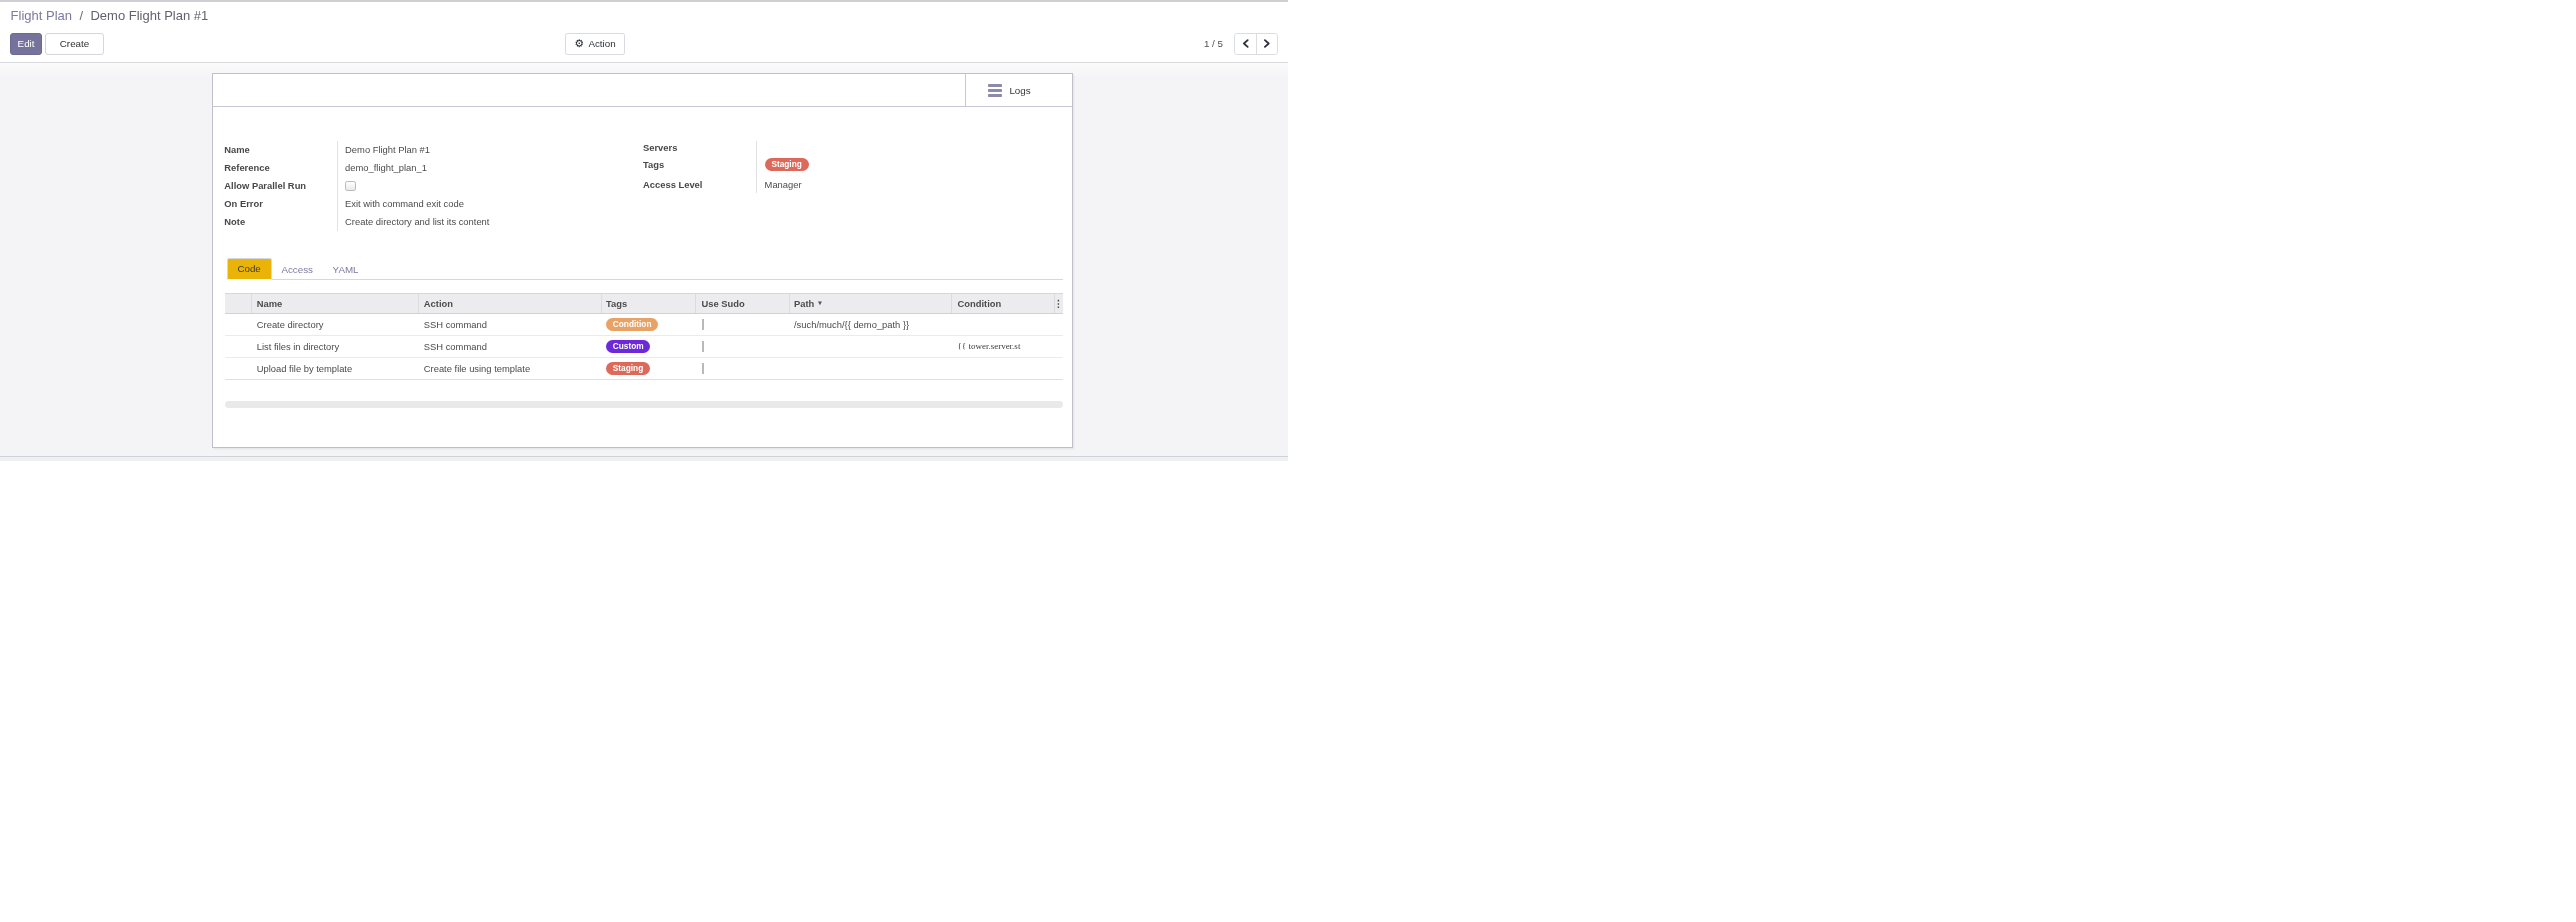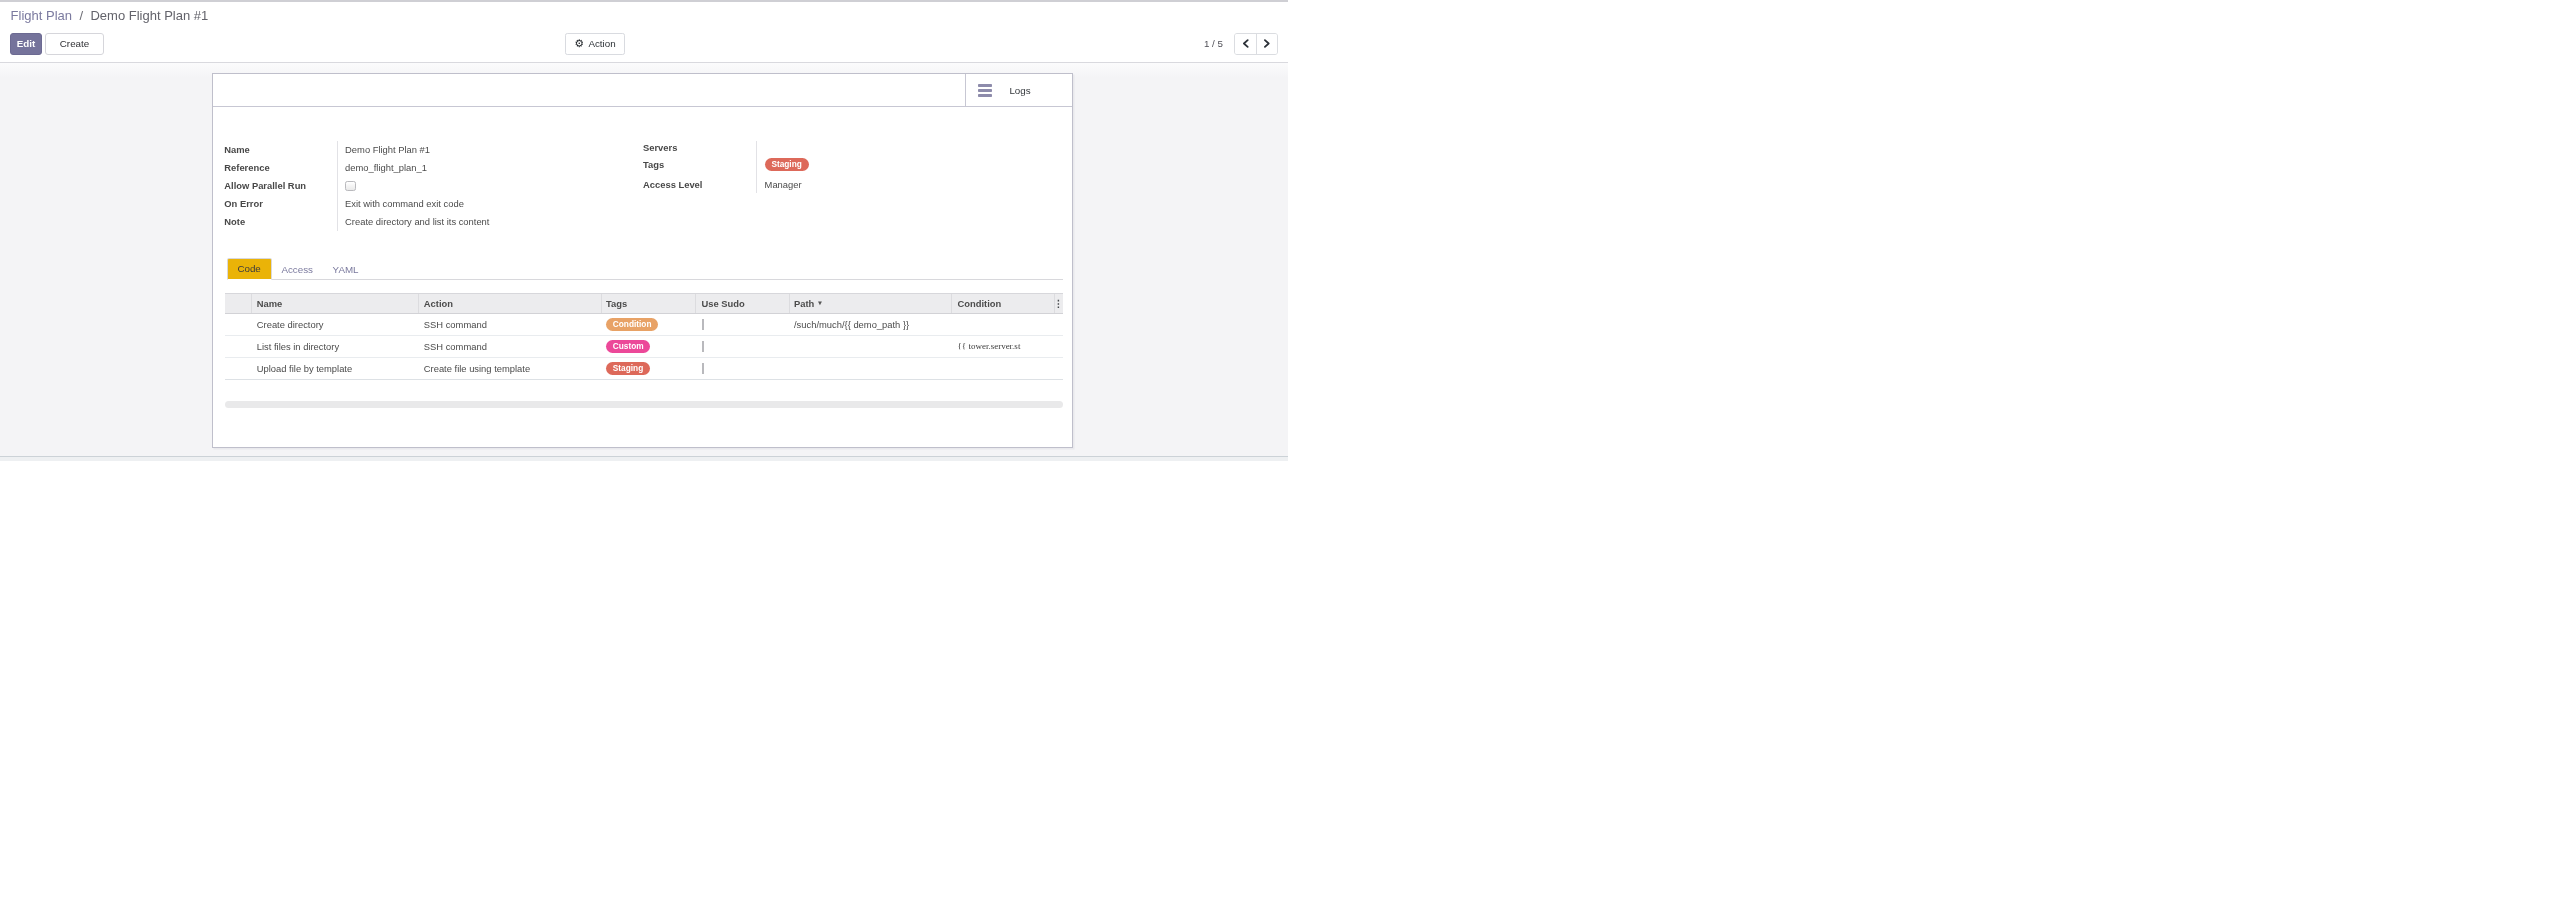--- a/index.html
+++ b/index.html
@@ -12,39 +12,39 @@
     overflow:hidden;
   }
   .topstrip { position:absolute; top:0; left:0; right:0; height:1.5px; background:#cfcfd4; }
   .control-panel { position:absolute; top:1.5px; left:0; right:0; height:61px; background:#fff; border-bottom:0.8px solid #d9d9de; }
   .breadcrumb { position:absolute; left:10.6px; top:6px; font-size:13px; white-space:nowrap; }
   .bc-parent { color:#7b7a9f; cursor:pointer; }
   .bc-sep { color:#6d6d74; margin:0 3.8px; }
   .bc-current { color:#63636b; }
 
   .btn { display:inline-flex; align-items:center; justify-content:center; font-size:9.8px; border-radius:3px; cursor:pointer; }
-  .btn-edit { position:absolute; left:9.8px; top:31px; width:32.5px; height:22px; color:#fff; border:0.8px solid #6c6a92;font-weight:bold; }
+  .btn-edit { position:absolute; left:9.8px; top:31px; width:32.5px; height:22px; color:#fff; border:0.8px solid #6c6a92; }
   .btn-create { position:absolute; left:45px; top:31px; width:59px; height:22px; background:#fff; border:0.8px solid #d6d6db; color:#303034; }
   .btn-action { position:absolute; left:565px; top:31px; width:60px; height:22px; background:#fff; border:0.8px solid #d9dbe0; border-radius:2.3px; color:#2e3338; gap:4.5px; }
   .gear { font-size:10.6px; line-height:1; color:#1f2327; }
 
   .pager-value { position:absolute; left:1196px; top:31px; width:35px; height:22px; line-height:22px; text-align:center; font-size:9.8px; color:#4f4f57; }
   .pager-group { position:absolute; left:1234px; top:31px; display:flex; border:0.8px solid #dbdde1; border-radius:3px; overflow:hidden; background:#fff; }
   .pager-btn { width:21px; height:20.4px; display:flex; align-items:center; justify-content:center; cursor:pointer; background:#fff; }
   .pager-btn + .pager-btn { border-left:0.8px solid #dbdde1; }
 
   .content { position:absolute; top:63px; bottom:5.3px; left:0; right:0;
     background:linear-gradient(#fbfbfc, #f4f4f6 15px); }
   .bottombar { position:absolute; bottom:0; left:0; right:0; height:5.3px; background:#eef0f2; border-top:0.8px solid #ccd2d7; }
 
   .card { position:absolute; left:212px; top:9.8px; width:861px; height:375px; background:#fff;
     border:0.8px solid #bfbfcb; box-shadow:1.5px 1.5px 0 rgba(120,120,140,0.08); }
   .card-header { position:absolute; top:0; left:0; right:0; height:33px; border-bottom:0.8px solid #c7c7d3; background:#fff; }
   .logs-cell { position:absolute; right:0; top:0; width:107px; height:33px; border-left:0.8px solid #c7c7d3;
-    display:flex; align-items:center; padding-left:12px; gap:17px; cursor:pointer; }
+    display:flex; align-items:center; padding-left:22px; gap:7px; cursor:pointer; }
   .hamburger { display:flex; flex-direction:column; gap:2.3px; }
   .hamburger i { display:block; width:14.4px; height:3px; border-radius:0.8px; background:#8d8bab; }
   .logs-label { font-size:9.8px; color:#33373b; }
 
   .fgroup { position:absolute; display:block; }
   .fgroup-left { left:11.3px; top:67px; width:414px; }
   .fgroup-right { left:430px; top:67px; width:417px; }
   .frow { display:flex; align-items:center; }
   .fgroup-left .frow { min-height:18px; }
   .flabel { font-weight:bold; font-size:9.4px; color:#484848; }
@@ -216,21 +216,21 @@
         </div>
         <div class="ccell c-path">/such/much/{{ demo_path }}</div>
         <div class="ccell c-cond"></div>
       </div>
 
       <div class="lt-row">
         <div class="ccell c-handle"></div>
         <div class="ccell c-name">List files in directory</div>
         <div class="ccell c-action">SSH command</div>
         <div class="ccell c-tags">
-          <span class="badge" style="background-color: #ec4899; text-align: center;">Custom</span>
+          <span class="badge" style="background-color: #6d28d9; text-align: center;">Custom</span>
         </div>
         <div class="ccell c-sudo">
           <span class="cb"></span>
         </div>
         <div class="ccell c-path"></div>
         <div class="ccell c-cond">{{ tower.server.st</div>
       </div>
 
       <div class="lt-row">
         <div class="ccell c-handle"></div>

